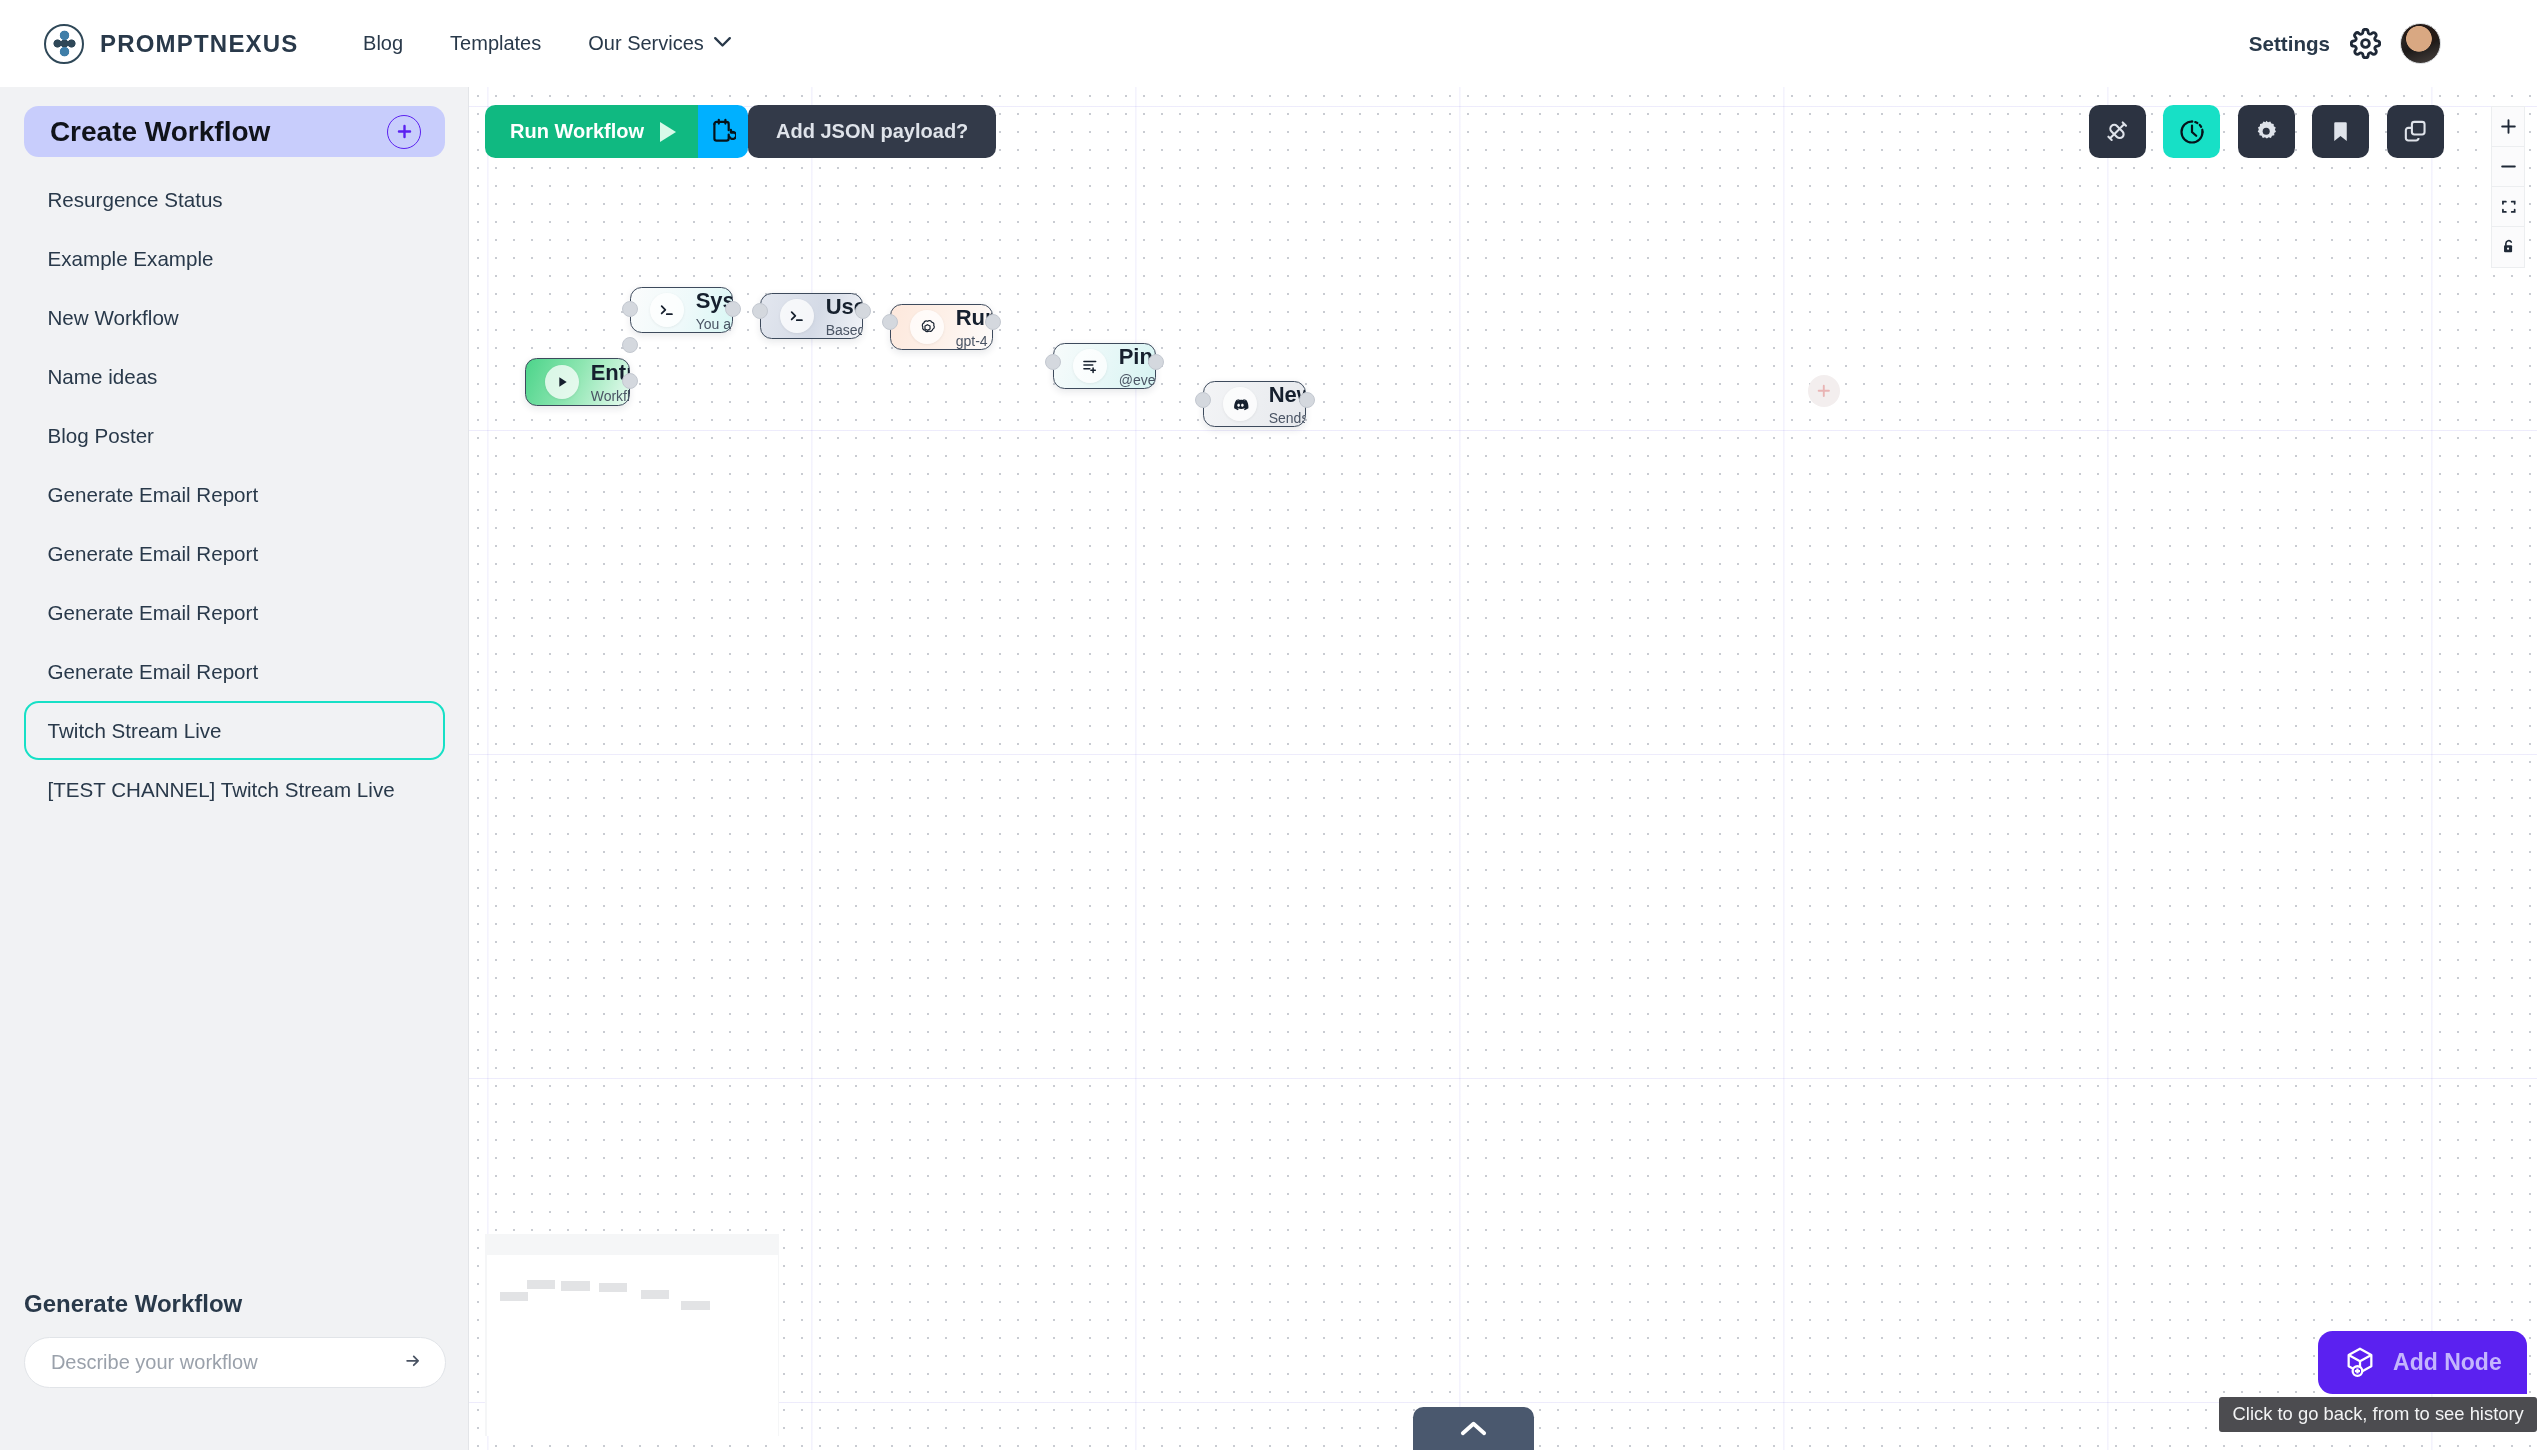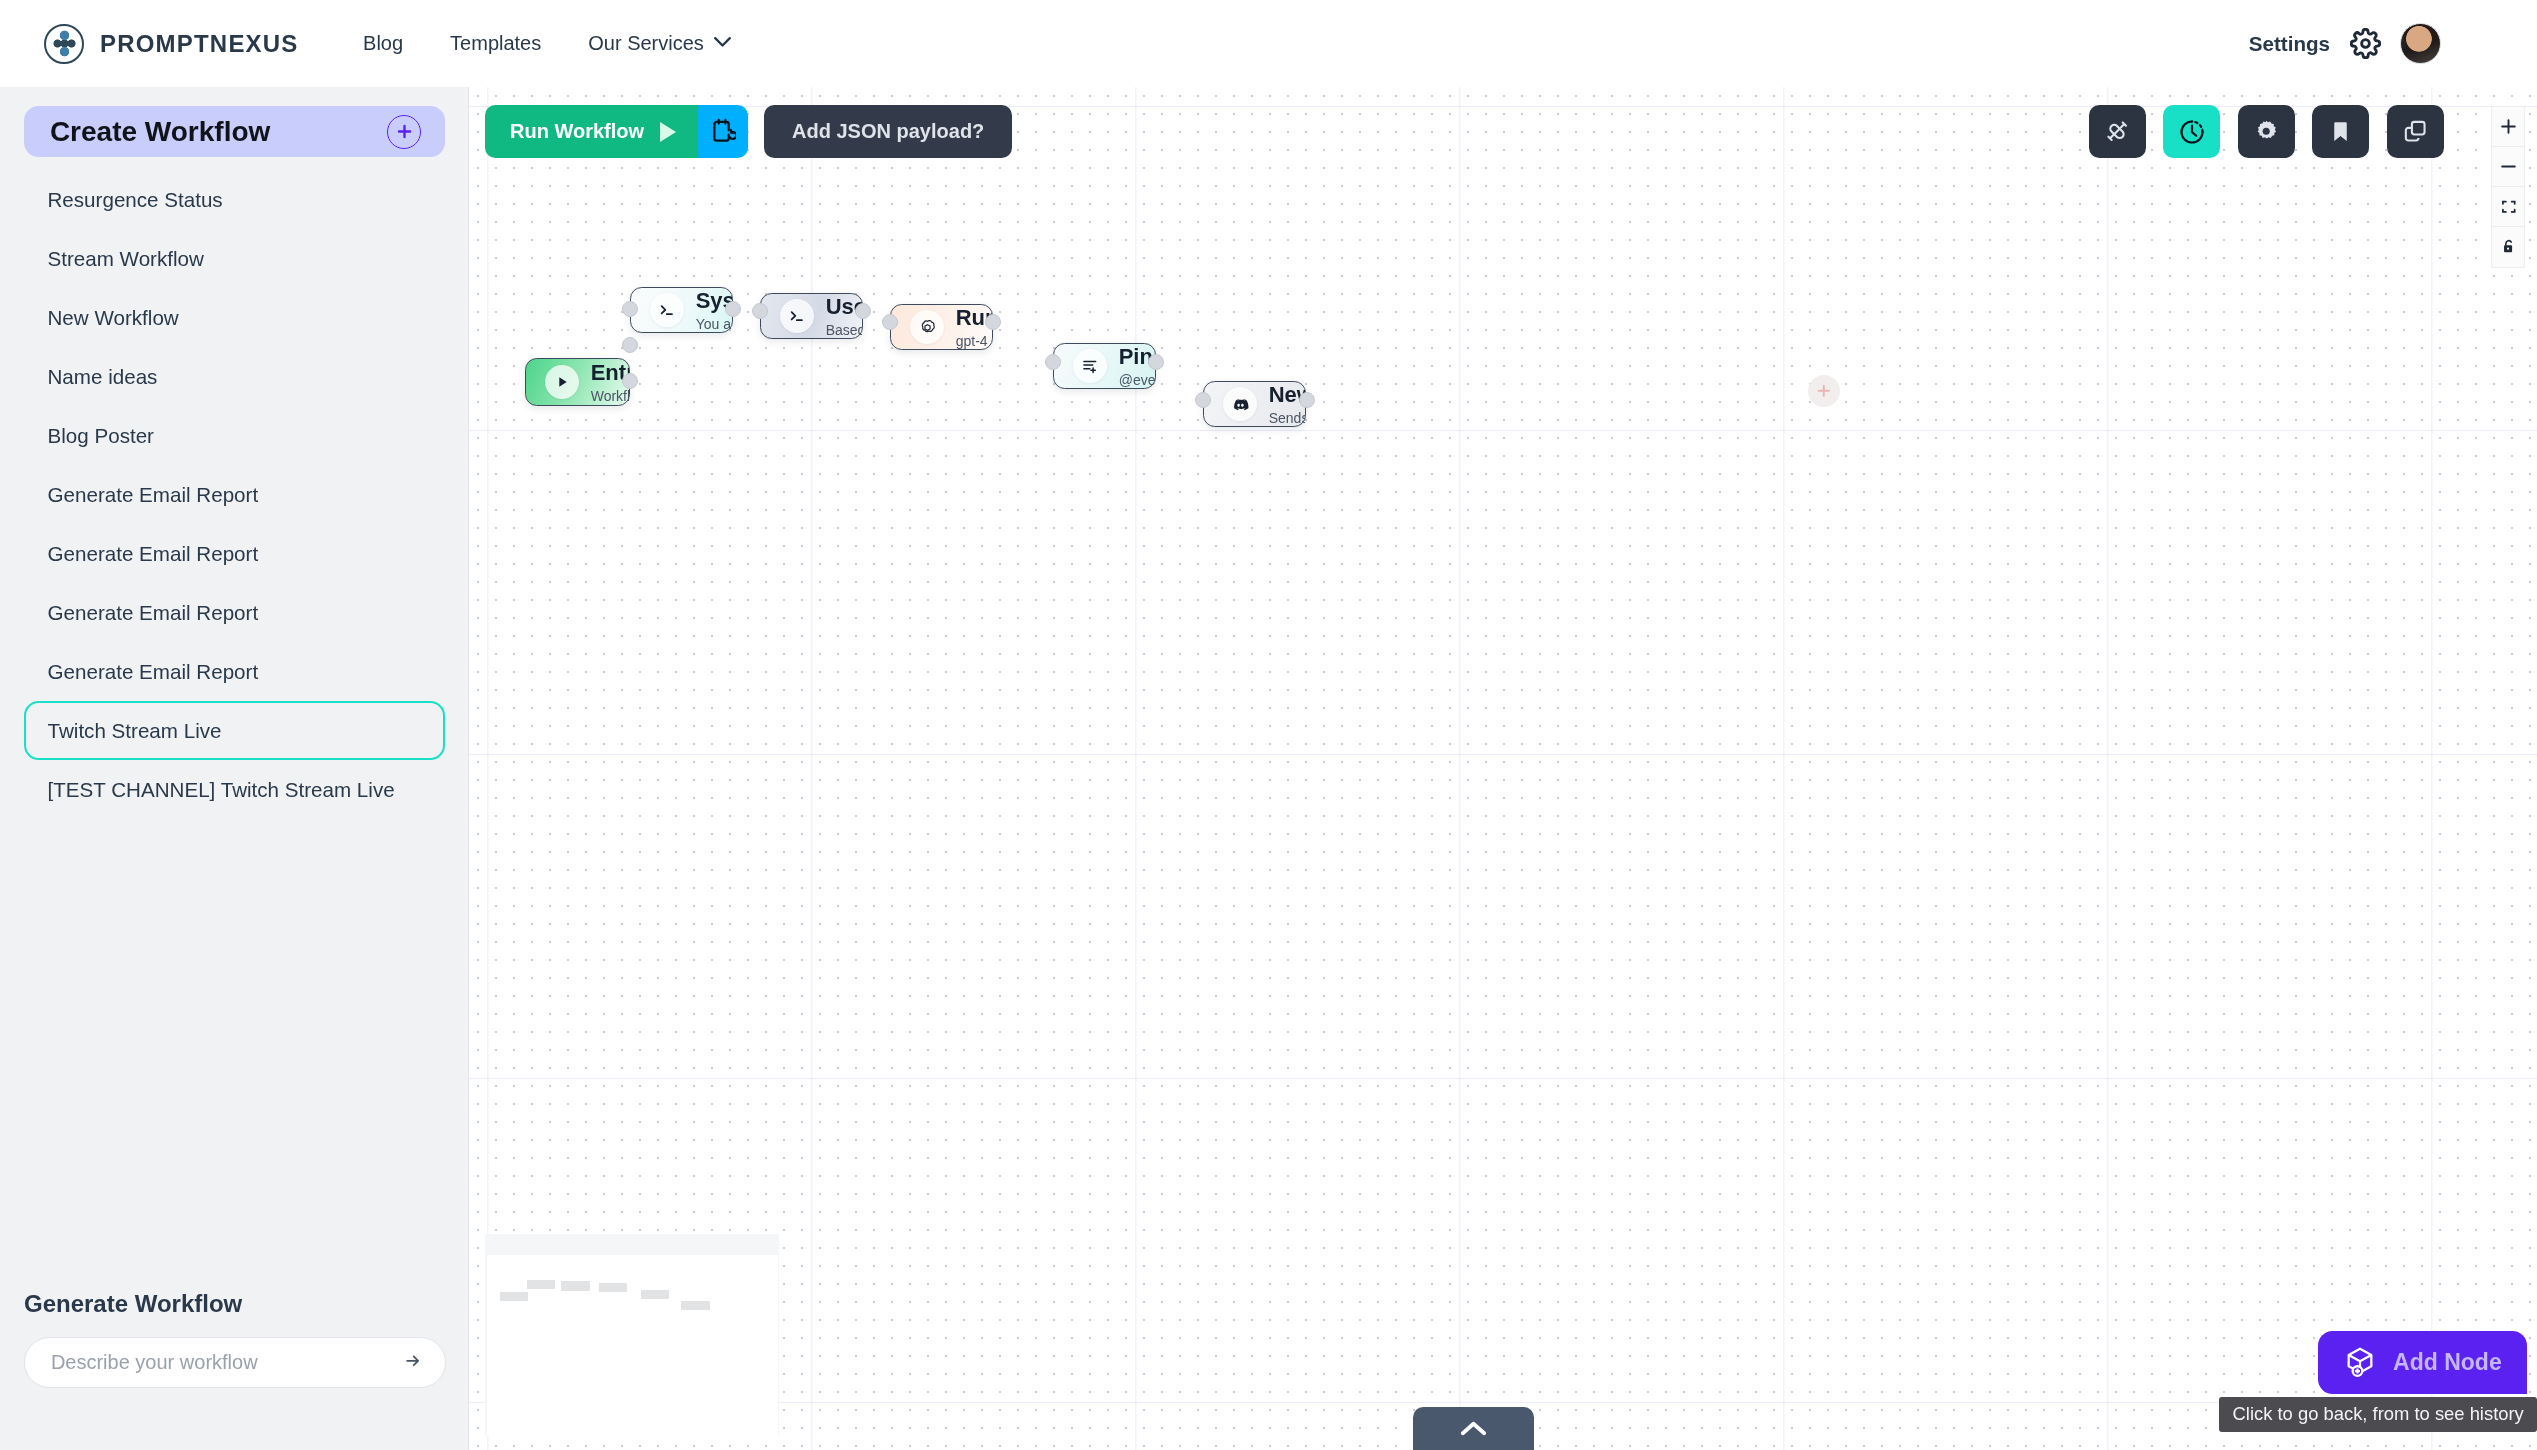--- a/index.html
+++ b/index.html
@@ -132,21 +132,21 @@
       linear-gradient(to bottom, rgba(118,107,230,0.13) 0.7px, transparent 0.7px),
       radial-gradient(circle, #c9ccd2 1px, transparent 1.1px);
     background-size: 324px 324px, 324px 324px, 18px 18px;
     background-position: 18.4px 19px, 18.4px 19px, 0 0;
     overflow: hidden;
   }
 
   
   .tb-left {
     position: absolute; top: 105px; left: 485px;
-    display: flex; align-items: flex-end; gap: 16px; z-index: 30;
+    display: flex; align-items: flex-end; z-index: 30;
   }
   .run-group { display: flex; border-radius: 10.3px; overflow: hidden; }
   .run-btn {
     background: #10b981; color: #ffffff;
     font-size: 20px; font-weight: bold;
     padding: 0 22px 0 25px; height: 53px;
     display: flex; align-items: center; gap: 16px;
     cursor: pointer; border: none;
     font-family: "Liberation Sans", sans-serif;
   }
@@ -315,21 +315,21 @@
     <div class="label">Create Workflow</div>
     <div class="plus-circle">
       <svg width="19" height="19" viewBox="0 0 24 24">
           <path d="M12 5 V19 M5 12 H19" stroke="#5b21f0" stroke-width="3" stroke-linecap="round"></path>
         </svg>
     </div>
   </div>
 
   <div class="wf-list">
     <div class="wf-item">Resurgence Status</div>
-    <div class="wf-item">Stream Workflow</div>
+    <div class="wf-item">Example Example</div>
     <div class="wf-item">New Workflow</div>
     <div class="wf-item">Name ideas</div>
     <div class="wf-item">Blog Poster</div>
     <div class="wf-item">Generate Email Report</div>
     <div class="wf-item">Generate Email Report</div>
     <div class="wf-item">Generate Email Report</div>
     <div class="wf-item">Generate Email Report</div>
     <div class="wf-item active-outline">Twitch Stream Live</div>
     <div class="wf-item">[TEST CHANNEL] Twitch Stream Live</div>
   </div>

